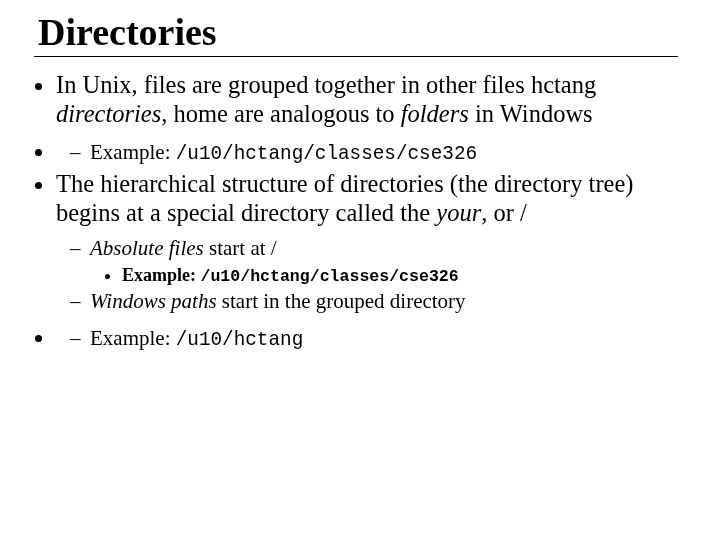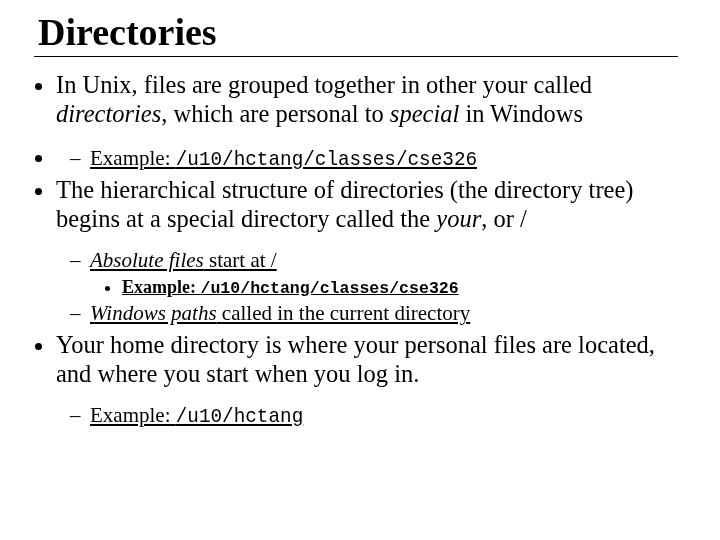--- a/index.html
+++ b/index.html
@@ -33,25 +33,24 @@
     margin: 0;
     padding-left: 28px;
     font-size: 24.5px;
     line-height: 1.18;
   }
   ul.lvl1 > li {
     margin: 0 0 4px 0;
     list-style-type: disc;
   }
   ul.lvl2 {
-    margin: 14px 0 4px 0;
+    margin: 8px 0 4px 0;
     padding-left: 34px;
     font-size: 21px;
     line-height: 1.22;
-    text-decoration: underline;
   }
   ul.lvl2 > li {
     list-style: none;
     position: relative;
     margin: 0 0 2px 0;
   }
   ul.lvl2 > li::before {
     content: "–";
     position: absolute;
     left: -20px;
@@ -73,21 +72,21 @@
 </head>
 <body>
 
 <div class="slide">
   <h1 class="title">Directories</h1>
   <hr class="rule">
 
   <ul class="lvl1">
 
     <li>
-      <span>In Unix, files are grouped together in other your called </span><span class="italic">directories</span><span>, which are personal to </span><span class="italic">special</span><span> in Windows</span>
+      <span>In Unix, files are grouped together in other files hctang </span><span class="italic">directories</span><span>, home are analogous to </span><span class="italic">folders</span><span> in Windows</span>
     </li>
 
     <li>
       <ul class="lvl2">
         <li>
           <span>Example: </span><span class="mono">/u10/hctang/classes/cse326</span>
         </li>
       </ul>
     </li>
 
@@ -96,27 +95,26 @@
       <ul class="lvl2">
         <li>
           <span class="italic">Absolute files</span><span> start at /</span>
           <ul class="lvl3">
             <li class="bold">
               <span>Example: </span><span class="mono">/u10/hctang/classes/cse326</span>
             </li>
           </ul>
         </li>
         <li>
-          <span class="italic">Windows paths</span><span> called in the current directory</span>
+          <span class="italic">Windows paths</span><span> start in the grouped directory</span>
         </li>
       </ul>
     </li>
 
     <li>
-      <span>Your home directory is where your personal files are located, and where you start when you log in.</span>
       <ul class="lvl2">
         <li>
           <span>Example: </span><span class="mono">/u10/hctang</span>
         </li>
       </ul>
     </li>
 
   </ul>
 </div>
 

